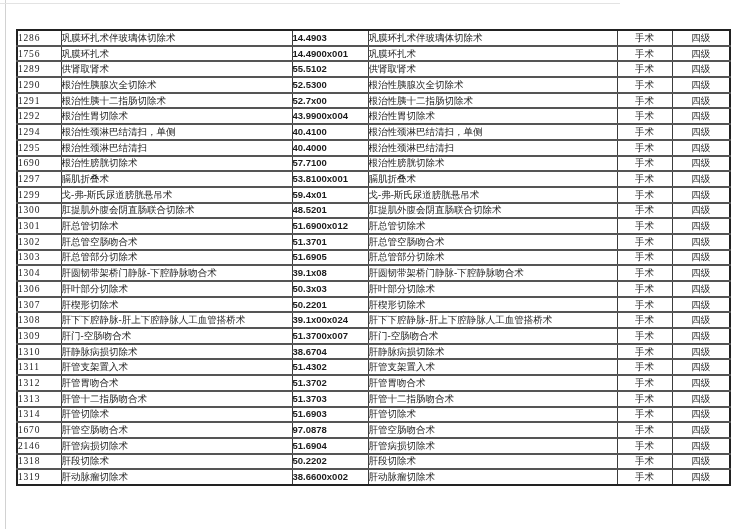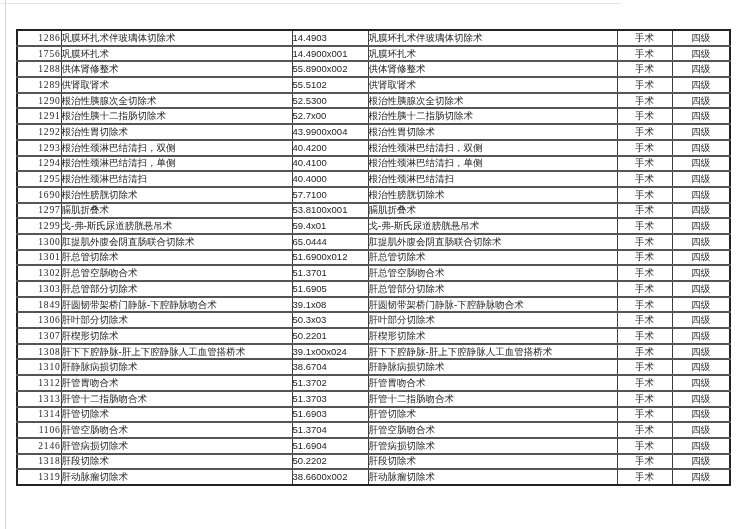--- a/index.html
+++ b/index.html
@@ -42,29 +42,29 @@
     padding: 0;
     vertical-align: middle;
     font-size: 9.5px;
     line-height: 10px;
     white-space: nowrap;
     overflow: hidden;
   }
   table.proc tr:first-child td { border-top: none; }
   table.proc td:first-child { border-left: none; }
   .c-num {
-    text-align: right;
+    text-align: left;
     font-family: "Liberation Serif", serif;
     letter-spacing: 0.8px;
   }
   .c-name { padding-left: 5px; }
   .c-code {
     padding-left: 4px;
     font-family: "Liberation Sans", sans-serif;
-    font-weight: 400;
+    font-weight: 700;
     font-size: 9.5px;
   }
   .c-center { text-align: center; }
 </style>
 </head>
 <body>
 
 <div class="page">
   <div class="artifact-v"></div>
   <div class="artifact-h"></div>
@@ -89,28 +89,20 @@
         </tr>
         <tr>
           <td class="c-num">1756</td>
           <td class="c-name">巩膜环扎术</td>
           <td class="c-code">14.4900x001</td>
           <td class="c-name">巩膜环扎术</td>
           <td class="c-center">手术</td>
           <td class="c-center">四级</td>
         </tr>
         <tr>
-          <td class="c-num">1288</td>
-          <td class="c-name">供体肾修整术</td>
-          <td class="c-code">55.8900x002</td>
-          <td class="c-name">供体肾修整术</td>
-          <td class="c-center">手术</td>
-          <td class="c-center">四级</td>
-        </tr>
-        <tr>
           <td class="c-num">1289</td>
           <td class="c-name">供肾取肾术</td>
           <td class="c-code">55.5102</td>
           <td class="c-name">供肾取肾术</td>
           <td class="c-center">手术</td>
           <td class="c-center">四级</td>
         </tr>
         <tr>
           <td class="c-num">1290</td>
           <td class="c-name">根治性胰腺次全切除术</td>
@@ -129,28 +121,20 @@
         </tr>
         <tr>
           <td class="c-num">1292</td>
           <td class="c-name">根治性胃切除术</td>
           <td class="c-code">43.9900x004</td>
           <td class="c-name">根治性胃切除术</td>
           <td class="c-center">手术</td>
           <td class="c-center">四级</td>
         </tr>
         <tr>
-          <td class="c-num">1293</td>
-          <td class="c-name">根治性颈淋巴结清扫，双侧</td>
-          <td class="c-code">40.4200</td>
-          <td class="c-name">根治性颈淋巴结清扫，双侧</td>
-          <td class="c-center">手术</td>
-          <td class="c-center">四级</td>
-        </tr>
-        <tr>
           <td class="c-num">1294</td>
           <td class="c-name">根治性颈淋巴结清扫，单侧</td>
           <td class="c-code">40.4100</td>
           <td class="c-name">根治性颈淋巴结清扫，单侧</td>
           <td class="c-center">手术</td>
           <td class="c-center">四级</td>
         </tr>
         <tr>
           <td class="c-num">1295</td>
           <td class="c-name">根治性颈淋巴结清扫</td>
@@ -179,21 +163,21 @@
           <td class="c-num">1299</td>
           <td class="c-name">戈-弗-斯氏尿道膀胱悬吊术</td>
           <td class="c-code">59.4x01</td>
           <td class="c-name">戈-弗-斯氏尿道膀胱悬吊术</td>
           <td class="c-center">手术</td>
           <td class="c-center">四级</td>
         </tr>
         <tr>
           <td class="c-num">1300</td>
           <td class="c-name">肛提肌外腹会阴直肠联合切除术</td>
-          <td class="c-code">65.0444</td>
+          <td class="c-code">48.5201</td>
           <td class="c-name">肛提肌外腹会阴直肠联合切除术</td>
           <td class="c-center">手术</td>
           <td class="c-center">四级</td>
         </tr>
         <tr>
           <td class="c-num">1301</td>
           <td class="c-name">肝总管切除术</td>
           <td class="c-code">51.6900x012</td>
           <td class="c-name">肝总管切除术</td>
           <td class="c-center">手术</td>
@@ -209,21 +193,21 @@
         </tr>
         <tr>
           <td class="c-num">1303</td>
           <td class="c-name">肝总管部分切除术</td>
           <td class="c-code">51.6905</td>
           <td class="c-name">肝总管部分切除术</td>
           <td class="c-center">手术</td>
           <td class="c-center">四级</td>
         </tr>
         <tr>
-          <td class="c-num">1849</td>
+          <td class="c-num">1304</td>
           <td class="c-name">肝圆韧带架桥门静脉-下腔静脉吻合术</td>
           <td class="c-code">39.1x08</td>
           <td class="c-name">肝圆韧带架桥门静脉-下腔静脉吻合术</td>
           <td class="c-center">手术</td>
           <td class="c-center">四级</td>
         </tr>
         <tr>
           <td class="c-num">1306</td>
           <td class="c-name">肝叶部分切除术</td>
           <td class="c-code">50.3x03</td>
@@ -241,28 +225,44 @@
         </tr>
         <tr>
           <td class="c-num">1308</td>
           <td class="c-name">肝下下腔静脉-肝上下腔静脉人工血管搭桥术</td>
           <td class="c-code">39.1x00x024</td>
           <td class="c-name">肝下下腔静脉-肝上下腔静脉人工血管搭桥术</td>
           <td class="c-center">手术</td>
           <td class="c-center">四级</td>
         </tr>
         <tr>
+          <td class="c-num">1309</td>
+          <td class="c-name">肝门-空肠吻合术</td>
+          <td class="c-code">51.3700x007</td>
+          <td class="c-name">肝门-空肠吻合术</td>
+          <td class="c-center">手术</td>
+          <td class="c-center">四级</td>
+        </tr>
+        <tr>
           <td class="c-num">1310</td>
           <td class="c-name">肝静脉病损切除术</td>
           <td class="c-code">38.6704</td>
           <td class="c-name">肝静脉病损切除术</td>
           <td class="c-center">手术</td>
           <td class="c-center">四级</td>
         </tr>
         <tr>
+          <td class="c-num">1311</td>
+          <td class="c-name">肝管支架置入术</td>
+          <td class="c-code">51.4302</td>
+          <td class="c-name">肝管支架置入术</td>
+          <td class="c-center">手术</td>
+          <td class="c-center">四级</td>
+        </tr>
+        <tr>
           <td class="c-num">1312</td>
           <td class="c-name">肝管胃吻合术</td>
           <td class="c-code">51.3702</td>
           <td class="c-name">肝管胃吻合术</td>
           <td class="c-center">手术</td>
           <td class="c-center">四级</td>
         </tr>
         <tr>
           <td class="c-num">1313</td>
           <td class="c-name">肝管十二指肠吻合术</td>
@@ -273,23 +273,23 @@
         </tr>
         <tr>
           <td class="c-num">1314</td>
           <td class="c-name">肝管切除术</td>
           <td class="c-code">51.6903</td>
           <td class="c-name">肝管切除术</td>
           <td class="c-center">手术</td>
           <td class="c-center">四级</td>
         </tr>
         <tr>
-          <td class="c-num">1106</td>
+          <td class="c-num">1670</td>
           <td class="c-name">肝管空肠吻合术</td>
-          <td class="c-code">51.3704</td>
+          <td class="c-code">97.0878</td>
           <td class="c-name">肝管空肠吻合术</td>
           <td class="c-center">手术</td>
           <td class="c-center">四级</td>
         </tr>
         <tr>
           <td class="c-num">2146</td>
           <td class="c-name">肝管病损切除术</td>
           <td class="c-code">51.6904</td>
           <td class="c-name">肝管病损切除术</td>
           <td class="c-center">手术</td>

